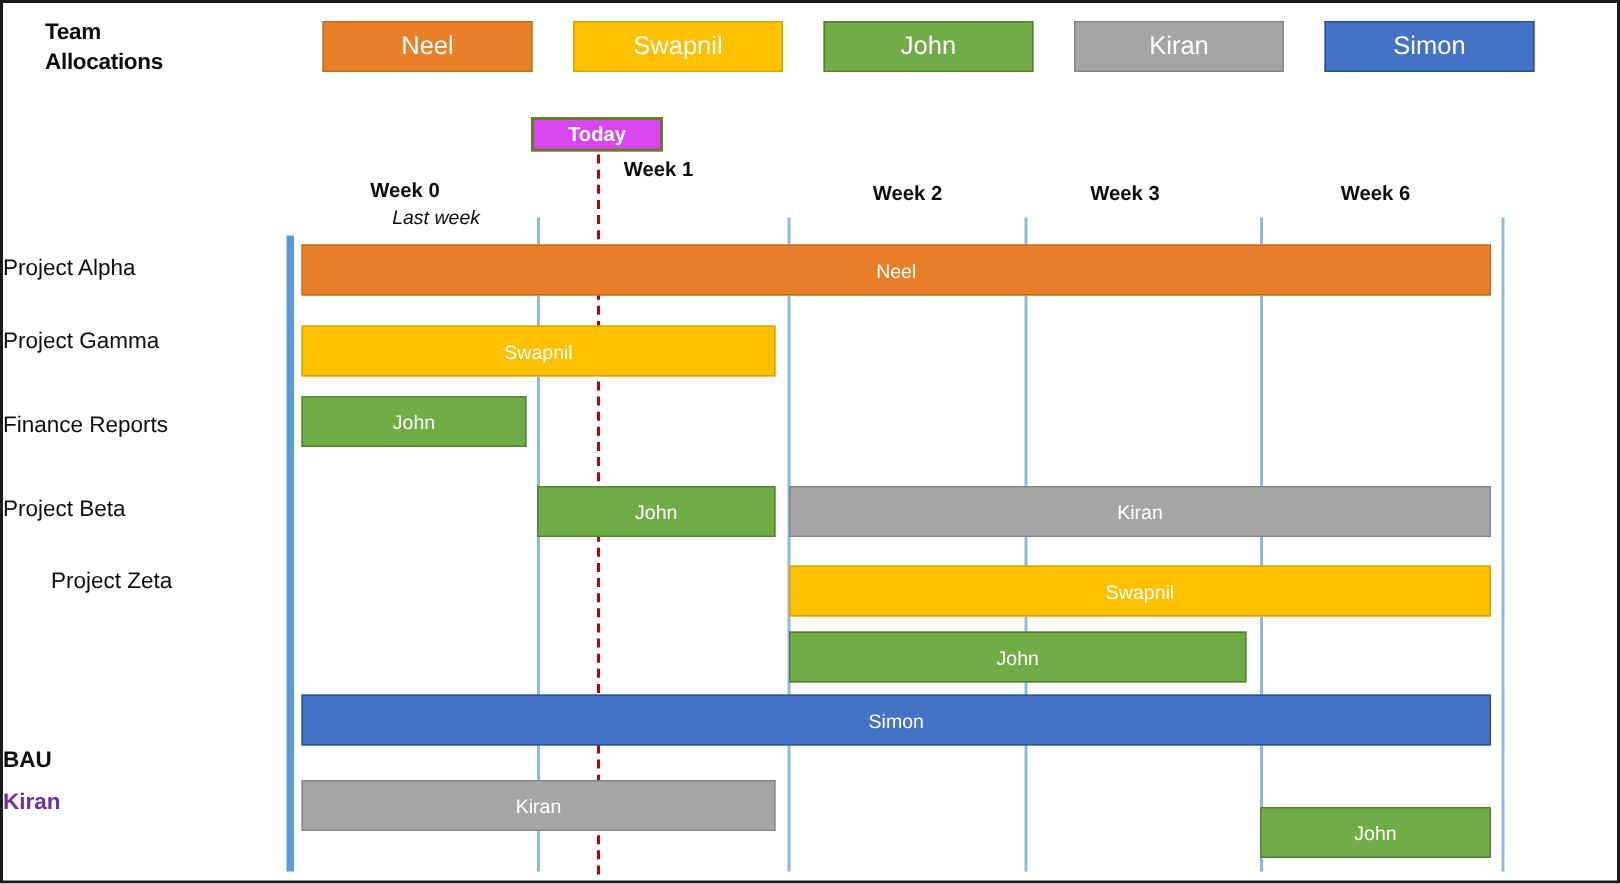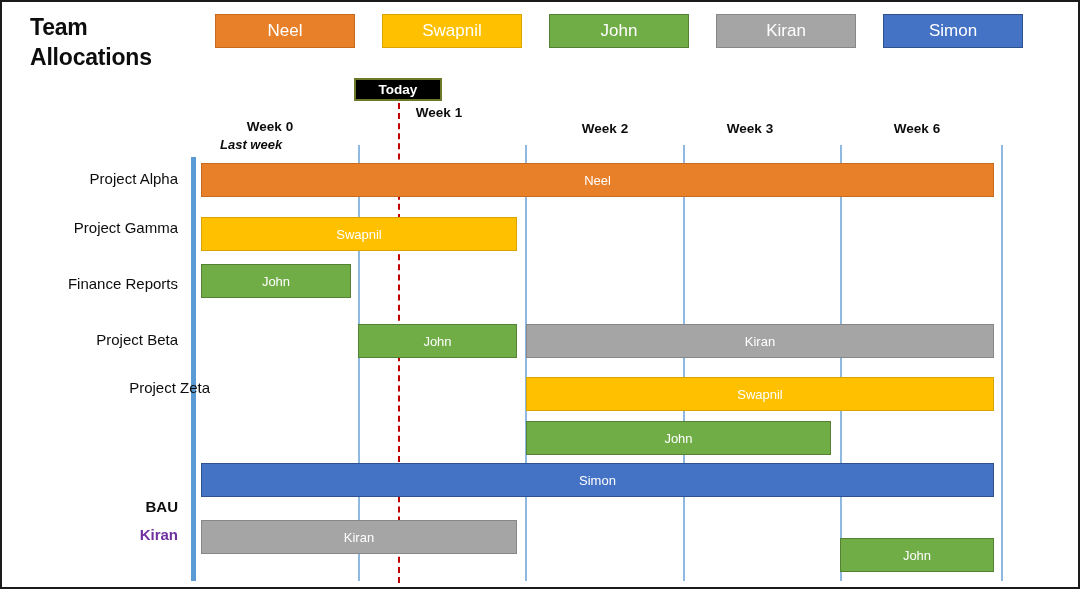--- a/index.html
+++ b/index.html
@@ -19,21 +19,21 @@
     border: 2px solid #1a1a1a;
     overflow: hidden;
   }
 
   
   .title {
     position: absolute;
     left: 28px;
     top: 10px;
     width: 170px;
-    font-size: 23px;
+    font-size: 15px;
     font-weight: bold;
     line-height: 1.32;
     color: #0d0d0d;
     letter-spacing: -0.2px;
   }
 
   
   .legend {
     position: absolute;
     left: 213px;
@@ -84,23 +84,23 @@
     font-size: 13.5px;
     font-weight: bold;
     color: #0d0d0d;
     text-align: center;
     white-space: nowrap;
   }
   .week-sub {
     position: absolute;
     font-size: 13px;
     font-style: italic;
-    font-weight: bold;
-    color: #0d0d0d;
-    text-align: left;
+    font-weight: normal;
+    color: #0d0d0d;
+    text-align: right;
     white-space: nowrap;
   }
 
   
   .v-axis {
     position: absolute;
     left: 189px;
     top: 155px;
     width: 5px;
     height: 424px;
@@ -113,21 +113,20 @@
     height: 436px;
     background: #8fb9e0;
   }
 
   
   .row-label {
     position: absolute;
     font-size: 15px;
     color: #0d0d0d;
     white-space: nowrap;
-    text-align: right;
   }
   .row-label.leave {
     color: #7030A0;
     font-weight: bold;
   }
 
   
   .bar {
     position: absolute;
     height: 34px;
@@ -150,21 +149,21 @@
   </div>
 
   <div class="legend" id="legend">
       <div class="legend-chip" style="background: rgb(232, 128, 42); border: 1.5px solid rgb(198, 106, 30);">Neel</div>
       <div class="legend-chip" style="background: rgb(255, 192, 0); border: 1.5px solid rgb(217, 164, 0);">Swapnil</div>
       <div class="legend-chip" style="background: rgb(112, 173, 71); border: 1.5px solid rgb(84, 130, 53);">John</div>
       <div class="legend-chip" style="background: rgb(165, 165, 165); border: 1.5px solid rgb(135, 135, 135);">Kiran</div>
       <div class="legend-chip" style="background: rgb(68, 114, 196); border: 1.5px solid rgb(47, 82, 143);">Simon</div>
     </div>
 
-  <div class="today-badge" id="today-badge" style="left: 352px; background: #000000; border-color: rgb(107, 122, 42);">Today</div>
+  <div class="today-badge" id="today-badge" style="left: 352px; background: #d946ef; border-color: rgb(107, 122, 42);">Today</div>
   <div class="today-line" id="today-line" style="left: 396px; border-left-color: rgb(192, 0, 0);"></div>
 
   <div id="week-headers">
       <div class="week-label" style="left: 218px; width: 100px; top: 117px;">Week 0</div>
       <div class="week-sub" style="left: 218px; width: 100px; top: 135px;">Last week</div>
       <div class="week-label" style="left: 387px; width: 100px; top: 103px;">Week 1</div>
       <div class="week-label" style="left: 553px; width: 100px; top: 119px;">Week 2</div>
       <div class="week-label" style="left: 698px; width: 100px; top: 119px;">Week 3</div>
       <div class="week-label" style="left: 865px; width: 100px; top: 119px;">Week 6</div>
     </div>

